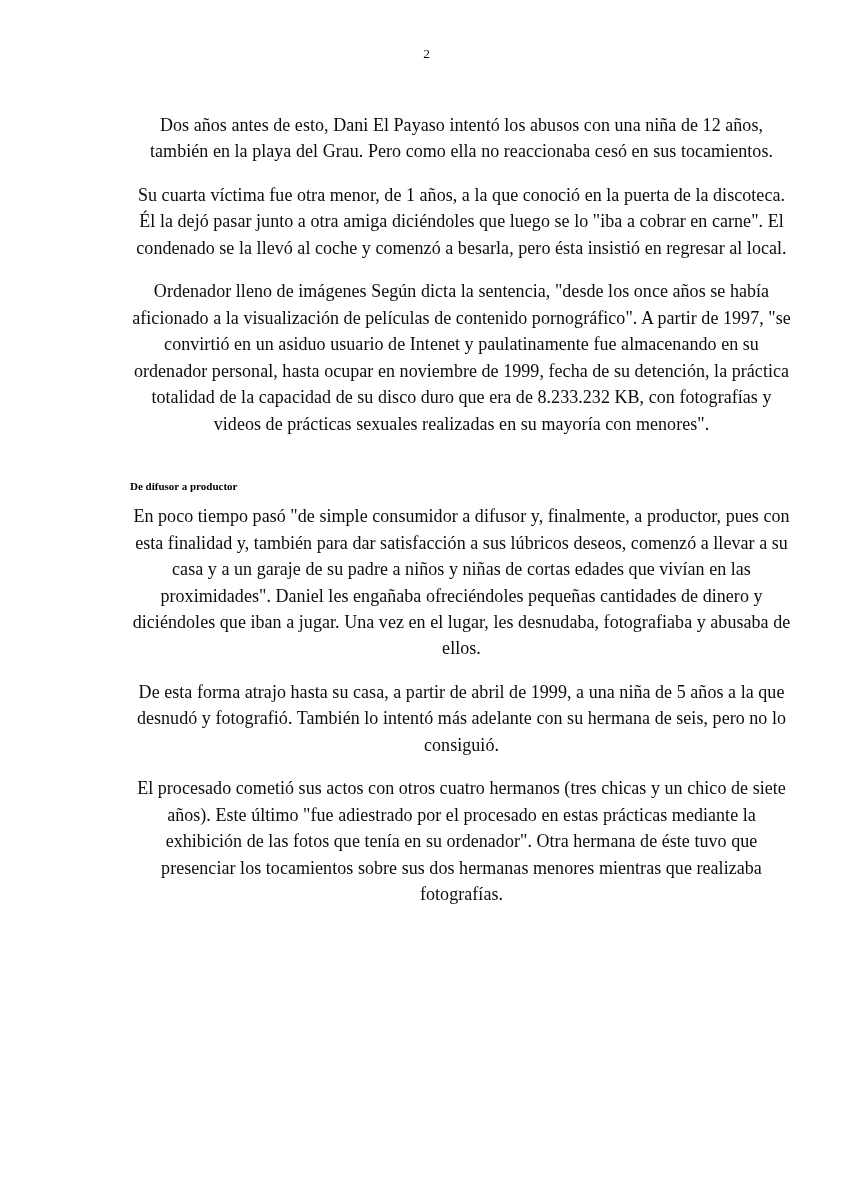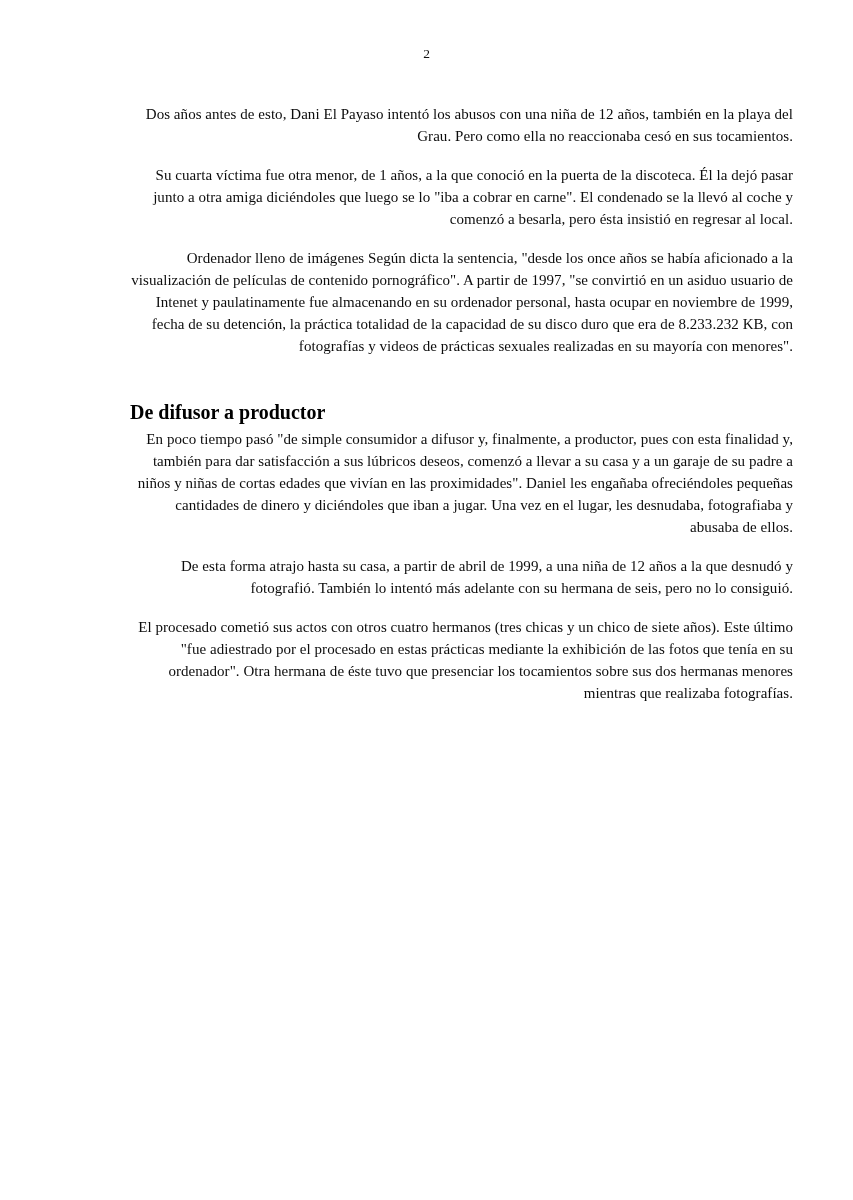--- a/index.html
+++ b/index.html
@@ -33,33 +33,33 @@
     font-family: "Liberation Serif", serif;
     color: #111111;
   }
   .content {
     position: absolute;
     top: 103px;
     left: 130px;
     width: 663px;
   }
   p.para {
-    margin: 0 0 17px 0;
-    font-size: 15px;
+    margin: 9px 0 17px 0;
+    font-size: 18px;
     line-height: 1.47;
-    text-align: right;
+    text-align: center;
     color: #0c0c0c;
     letter-spacing: 0.05px;
   }
   p.para:last-child {
     margin-bottom: 0;
   }
   .section-heading {
     margin: 13px 0 0 0;
-    font-size: 20px;
+    font-size: 11px;
     font-weight: bold;
     line-height: 1.47;
     color: #000000;
   }
   .heading-block {
     margin-bottom: 17px;
   }
   .heading-block p.para {
     margin-bottom: 0;
   }
@@ -80,18 +80,18 @@
     <p class="para">Su cuarta víctima fue otra menor, de 1 años, a la que conoció en la puerta de la discoteca. Él la dejó pasar junto a otra amiga diciéndoles que luego se lo "iba a cobrar en carne". El condenado se la llevó al coche y comenzó a besarla, pero ésta insistió en regresar al local.</p>
     <p class="para">Ordenador lleno de imágenes Según dicta la sentencia, "desde los once años se había aficionado a la visualización de películas de contenido pornográfico". A partir de 1997, "se convirtió en un asiduo usuario de Intenet y paulatinamente fue almacenando en su ordenador personal, hasta ocupar en noviembre de 1999, fecha de su detención, la práctica totalidad de la capacidad de su disco duro que era de 8.233.232 KB, con fotografías y videos de prácticas sexuales realizadas en su mayoría con menores".</p>
 
     <div class="spacer-top"></div>
 
     <div class="heading-block">
       <p class="section-heading">De difusor a productor</p>
       <p class="para">En poco tiempo pasó "de simple consumidor a difusor y, finalmente, a productor, pues con esta finalidad y, también para dar satisfacción a sus lúbricos deseos, comenzó a llevar a su casa y a un garaje de su padre a niños y niñas de cortas edades que vivían en las proximidades". Daniel les engañaba ofreciéndoles pequeñas cantidades de dinero y diciéndoles que iban a jugar. Una vez en el lugar, les desnudaba, fotografiaba y abusaba de ellos.</p>
     </div>
 
-    <p class="para">De esta forma atrajo hasta su casa, a partir de abril de 1999, a una niña de 12 años a la que desnudó y fotografió. También lo intentó más adelante con su hermana de seis, pero no lo consiguió.</p>
+    <p class="para">De esta forma atrajo hasta su casa, a partir de abril de 1999, a una niña de 5 años a la que desnudó y fotografió. También lo intentó más adelante con su hermana de seis, pero no lo consiguió.</p>
     <p class="para">El procesado cometió sus actos con otros cuatro hermanos (tres chicas y un chico de siete años). Este último "fue adiestrado por el procesado en estas prácticas mediante la exhibición de las fotos que tenía en su ordenador". Otra hermana de éste tuvo que presenciar los tocamientos sobre sus dos hermanas menores mientras que realizaba fotografías.</p>
 
   </div>
 
 </div>
 
 </body></html>

